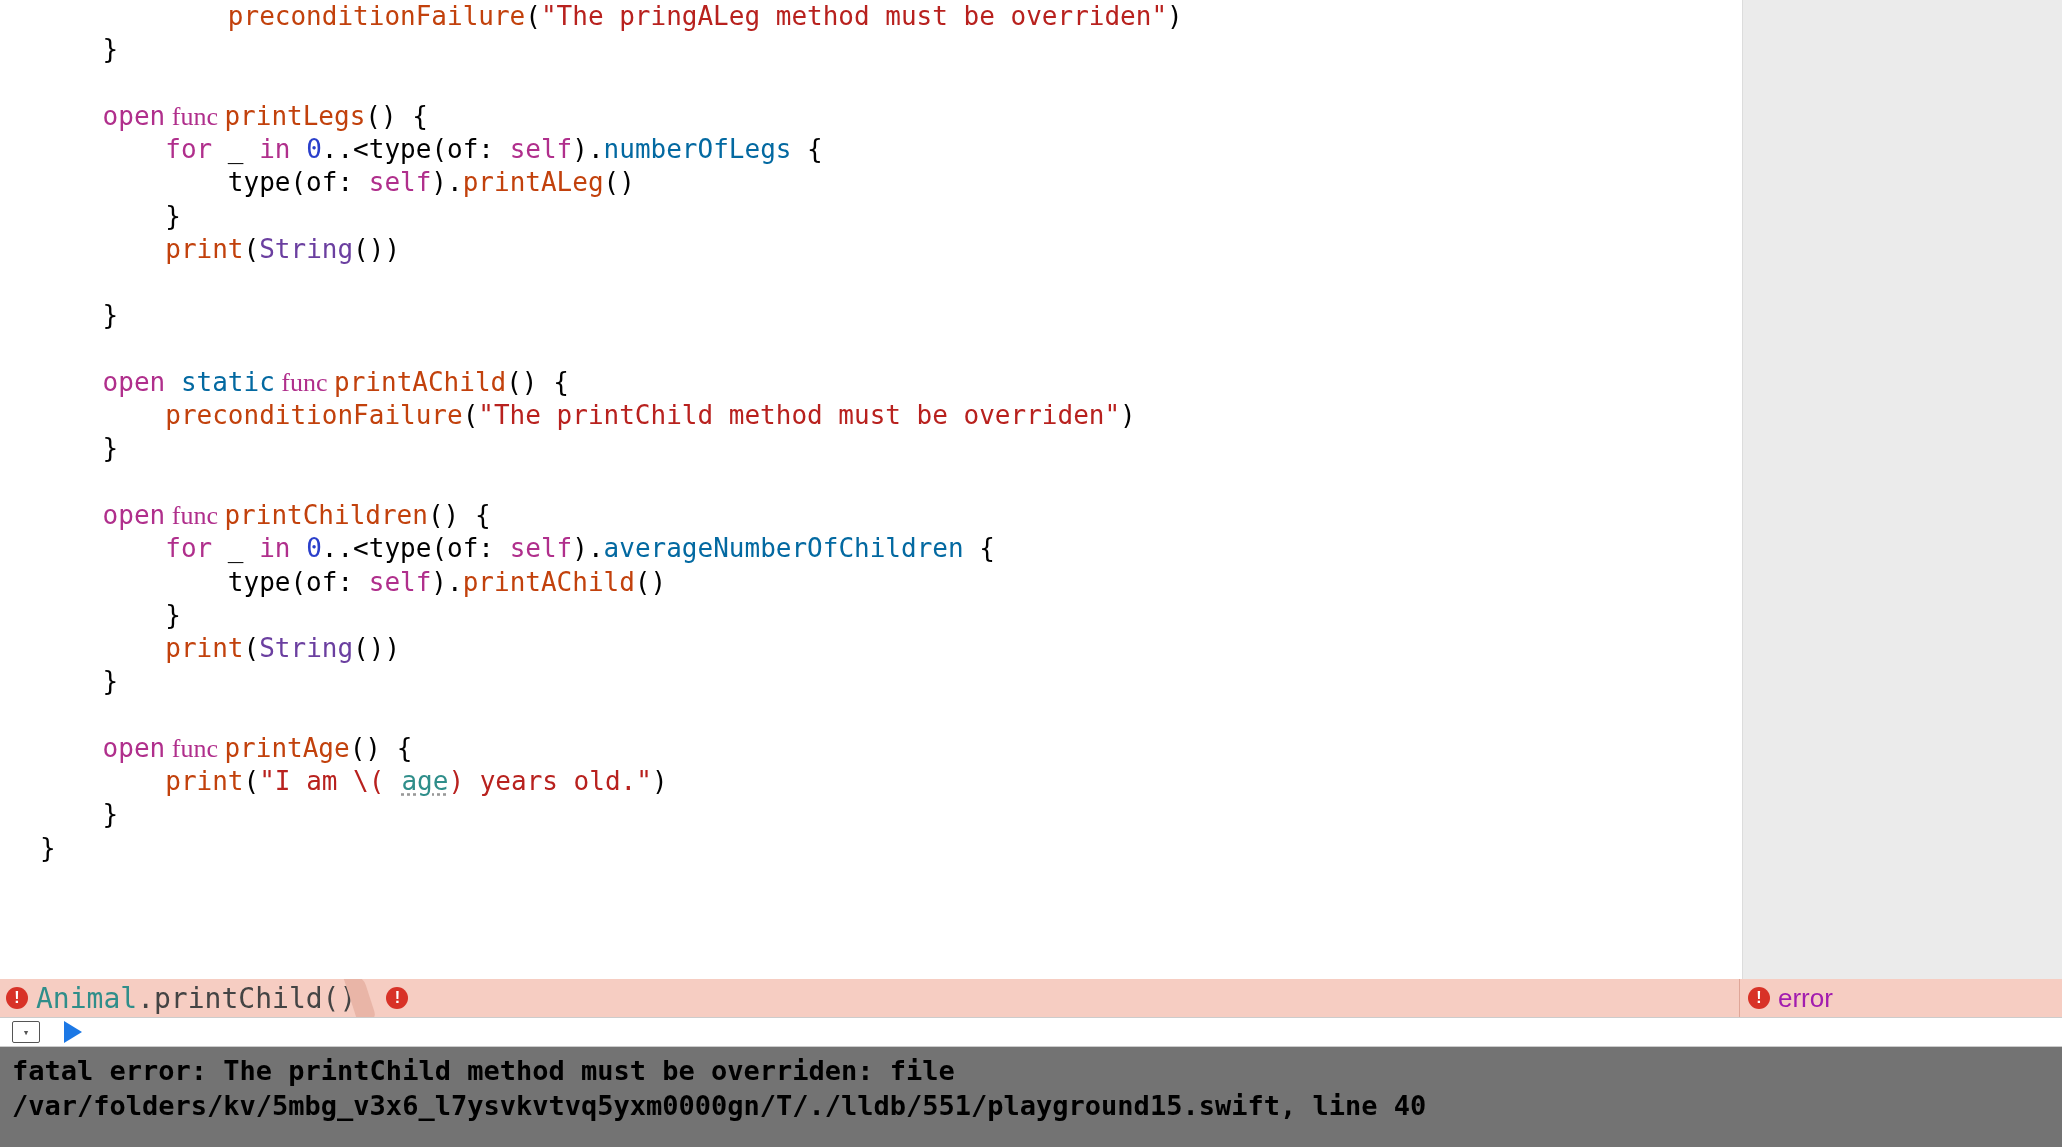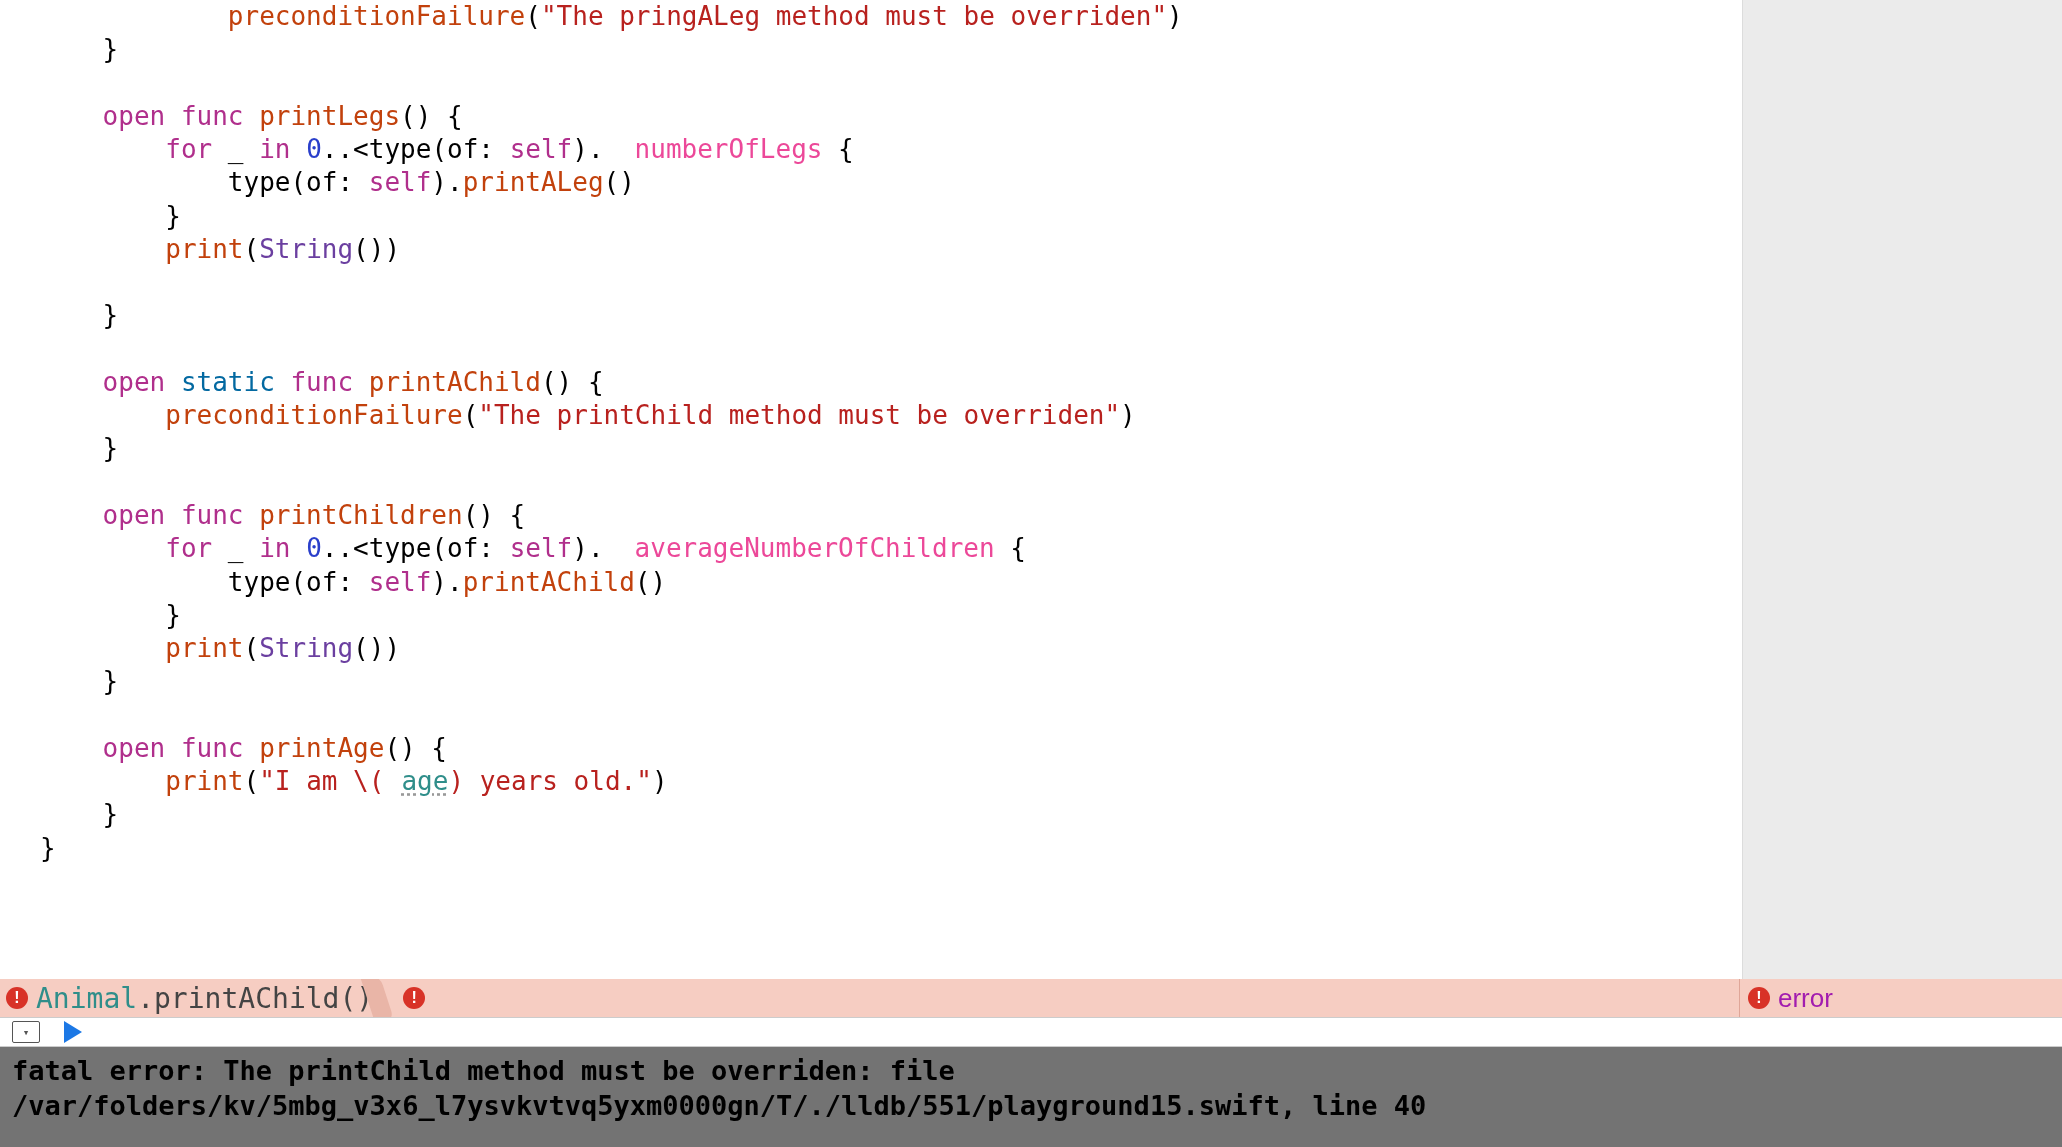--- a/index.html
+++ b/index.html
@@ -24,30 +24,30 @@
   line-height: 1.28;
   overflow: hidden;
   white-space: pre;
 }
 .right-gutter {
   width: 320px;
   background: #ebebeb;
   border-left: 1px solid #dcdcdc;
 }
 .code-editor .kw-open { color: #b02f8c; }
-.code-editor .kw-func { color: #b02f8c; }
+.code-editor .kw-func { color: #b02f8c; font-family: Liberation Serif, serif; }
 .code-editor .kw-for { color: #b02f8c; }
 .code-editor .kw-in { color: #b02f8c; }
 .code-editor .kw-self { color: #b02f8c; }
 .code-editor .kw-static { color: #0369a1; }
 .code-editor .fn-name { color: #c2410c; }
 .code-editor .type { color: #6b3fa0; }
 .code-editor .str { color: #b8211e; }
 .code-editor .num { color: #2a3fcb; }
-.code-editor .prop { color: #ec4899; margin-left: 31px; }
+.code-editor .prop { color: #0369a1; }
 .code-editor .plain { color: #000; }
 .code-editor .warn-id { color: #2f8e8a; text-decoration: underline dotted #999; text-underline-offset: 3px; margin-left: 17px; }
 
 .error-bar {
   display: flex;
   align-items: stretch;
   height: 38px;
   background: #f6cdc2;
   overflow: hidden;
   font-family: -apple-system, "Helvetica Neue", Arial, sans-serif;
@@ -196,21 +196,21 @@
 <span class="kw-open">    open</span><span class="kw-func"> func </span><span class="fn-name">printAge</span><span class="plain">() {</span>
 <span class="plain">        </span><span class="fn-name">print</span><span class="plain">(</span><span class="str">"I am \(</span><span class="warn-id">age</span><span class="str">) years old."</span><span class="plain">)</span>
 <span class="plain">    }</span>
 <span class="plain">}</span></div>
   <div class="right-gutter"></div>
 </div>
 
 <div class="error-bar">
   <div class="pill-left">
     <span class="err-icon">!</span>
-    <span class="err-loc"><span>Animal</span><span class="dot">.</span><span class="method">printAChild()</span></span>
+    <span class="err-loc"><span>Animal</span><span class="dot">.</span><span class="method">printChild()</span></span>
   </div>
   <div class="pill-main">
     <span class="sep-notch"></span>
     <span class="err-icon">!</span>
   </div>
   <div class="right-box">
     <span class="err-icon">!</span>
     <span class="err-small">error</span>
   </div>
 </div>

